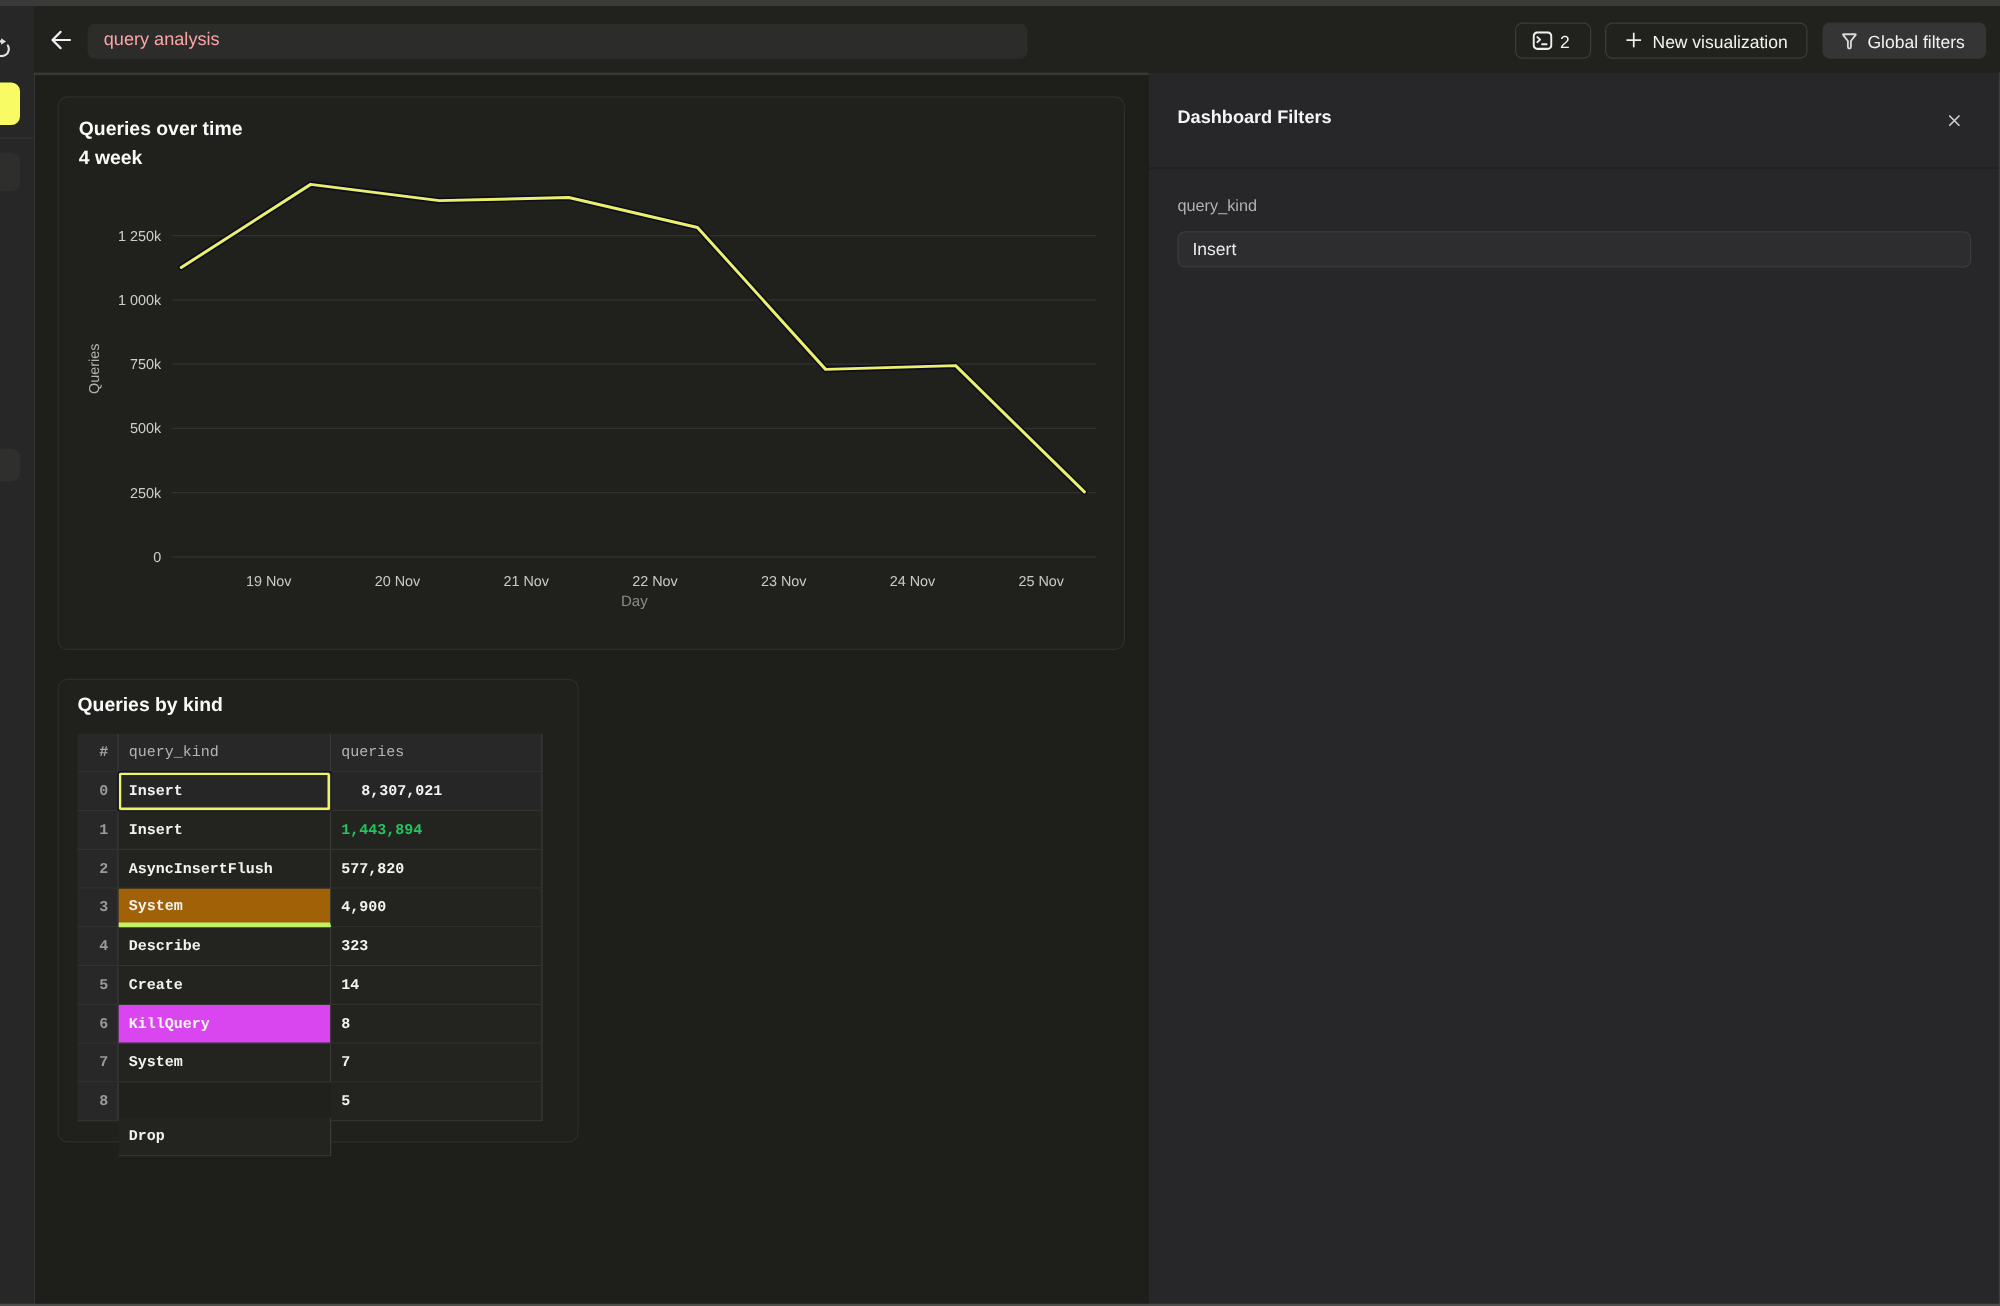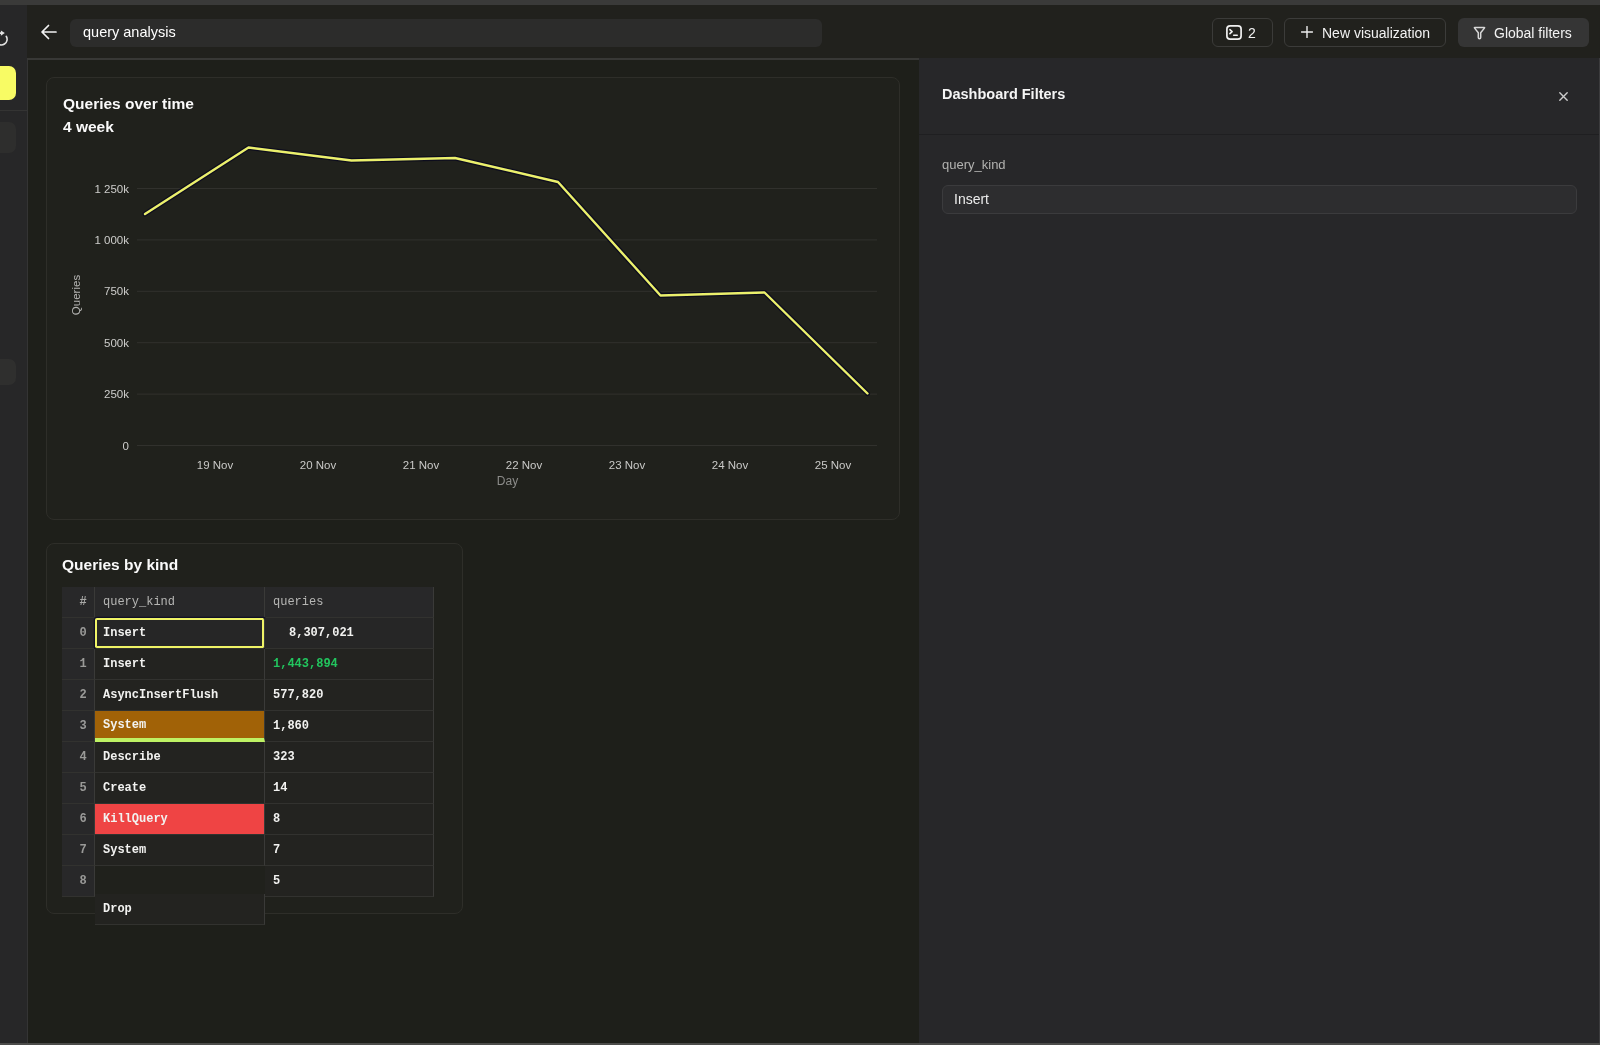--- a/index.html
+++ b/index.html
@@ -30,21 +30,21 @@
   <div class="abs" style="left:26.5px;top:5px;width:1px;height:1040px;background:#343434;"></div>
 
   <div class="abs" style="left:27px;top:5px;width:1573px;height:53px;background:#21211d;"></div>
   <div class="abs" style="left:27px;top:58px;width:891.5px;height:1.8px;background:#383836;"></div>
 
   <svg class="abs" style="left:39px;top:22px;" width="20" height="20" viewBox="0 0 20 20">
     <path d="M17 10 H3.5 M9.5 3.5 L3 10 L9.5 16.5" fill="none" stroke="#f2f2f2" stroke-width="1.7" stroke-linecap="round" stroke-linejoin="round"></path>
   </svg>
 
   <div class="abs" style="left:70px;top:19px;width:752px;height:27.5px;background:#2c2c2b;border-radius:6px;"></div>
-  <div class="abs" style="left:83px;top:24px;font-size:14.5px;color:#ffffff;">query analysis</div>
+  <div class="abs" style="left:83px;top:24px;font-size:14.5px;color:#fca5a5;">query analysis</div>
 
   <div class="abs" style="left:1211.5px;top:18px;width:61px;height:28.5px;border:1px solid #3b3b39;border-radius:6px;"></div>
   <svg class="abs" style="left:1225.7px;top:24.6px;" width="16" height="15" viewBox="0 0 16 15">
     <rect x="0.9" y="0.9" width="14.2" height="13.2" rx="3.2" fill="none" stroke="#f0f0f0" stroke-width="1.7"></rect>
     <path d="M3.9 4.7 L6.1 6.7 L3.9 8.7" fill="none" stroke="#f0f0f0" stroke-width="1.6" stroke-linecap="round" stroke-linejoin="round"></path>
     <path d="M7.7 10.3 H11.2" stroke="#f0f0f0" stroke-width="1.6" stroke-linecap="round"></path>
   </svg>
   <div class="abs" style="left:1248px;top:25px;font-size:14px;color:#f2f2f2;">2</div>
 
   <div class="abs" style="left:1284px;top:18px;width:162px;height:28.5px;border:1px solid #3c3c3a;border-radius:6px;"></div>
@@ -143,21 +143,21 @@
         </div>
       </div>
     <div style="position:absolute;left:0;top:124px;width:372px;height:31px;">
         <div style="position:absolute;left:0px;top:0;width:33px;height:31px;background:#282829;border-bottom:1px solid #32322f;border-right:1px solid #3a3a38;display:flex;align-items:center;justify-content:center;padding-left:10px;">
           <span style="color:#9a9a98"><b>3</b></span>
         </div>
         <div style="position:absolute;left:33px;top:0;width:170px;height:31px;background:#a16207;border-bottom:4px solid #bef264;border-right:1px solid #3a3a38;display:flex;align-items:center;justify-content:flex-start;padding-left:8px;">
           <span style="color:#f2f2f0"><b>System</b></span>
         </div>
         <div style="position:absolute;left:203px;top:0;width:169px;height:31px;background:#232320;border-bottom:1px solid #32322f;border-right:1px solid #3a3a38;display:flex;align-items:center;justify-content:flex-start;padding-left:8px;">
-          <span style="color:#f2f2f0"><b>1,860</b></span>
+          <span style="color:#f2f2f0"><b>4,900</b></span>
         </div>
       </div>
     <div style="position:absolute;left:0;top:155px;width:372px;height:31px;">
         <div style="position:absolute;left:0px;top:0;width:33px;height:31px;background:#282829;border-bottom:1px solid #32322f;border-right:1px solid #3a3a38;display:flex;align-items:center;justify-content:center;padding-left:10px;">
           <span style="color:#9a9a98"><b>4</b></span>
         </div>
         <div style="position:absolute;left:33px;top:0;width:170px;height:31px;background:#232320;border-bottom:1px solid #32322f;border-right:1px solid #3a3a38;display:flex;align-items:center;justify-content:flex-start;padding-left:8px;">
           <span style="color:#f2f2f0"><b>Describe</b></span>
         </div>
         <div style="position:absolute;left:203px;top:0;width:169px;height:31px;background:#232320;border-bottom:1px solid #32322f;border-right:1px solid #3a3a38;display:flex;align-items:center;justify-content:flex-start;padding-left:8px;">
@@ -172,21 +172,21 @@
           <span style="color:#f2f2f0"><b>Create</b></span>
         </div>
         <div style="position:absolute;left:203px;top:0;width:169px;height:31px;background:#232320;border-bottom:1px solid #32322f;border-right:1px solid #3a3a38;display:flex;align-items:center;justify-content:flex-start;padding-left:8px;">
           <span style="color:#f2f2f0"><b>14</b></span>
         </div>
       </div>
     <div style="position:absolute;left:0;top:217px;width:372px;height:31px;">
         <div style="position:absolute;left:0px;top:0;width:33px;height:31px;background:#282829;border-bottom:1px solid #32322f;border-right:1px solid #3a3a38;display:flex;align-items:center;justify-content:center;padding-left:10px;">
           <span style="color:#9a9a98"><b>6</b></span>
         </div>
-        <div style="position:absolute;left:33px;top:0;width:170px;height:31px;background:#ef4444;border-bottom:1px solid #32322f;border-right:1px solid #3a3a38;display:flex;align-items:center;justify-content:flex-start;padding-left:8px;">
+        <div style="position:absolute;left:33px;top:0;width:170px;height:31px;background:#d946ef;border-bottom:1px solid #32322f;border-right:1px solid #3a3a38;display:flex;align-items:center;justify-content:flex-start;padding-left:8px;">
           <span style="color:#f2f2f0"><b>KillQuery</b></span>
         </div>
         <div style="position:absolute;left:203px;top:0;width:169px;height:31px;background:#232320;border-bottom:1px solid #32322f;border-right:1px solid #3a3a38;display:flex;align-items:center;justify-content:flex-start;padding-left:8px;">
           <span style="color:#f2f2f0"><b>8</b></span>
         </div>
       </div>
     <div style="position:absolute;left:0;top:248px;width:372px;height:31px;">
         <div style="position:absolute;left:0px;top:0;width:33px;height:31px;background:#282829;border-bottom:1px solid #32322f;border-right:1px solid #3a3a38;display:flex;align-items:center;justify-content:center;padding-left:10px;">
           <span style="color:#9a9a98"><b>7</b></span>
         </div>

